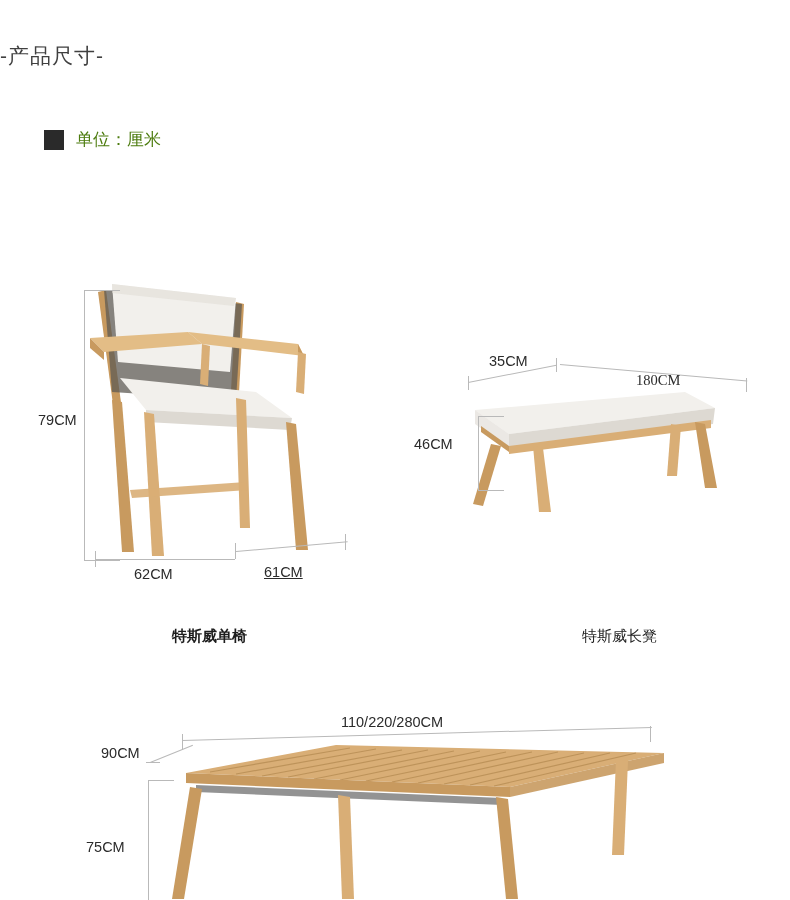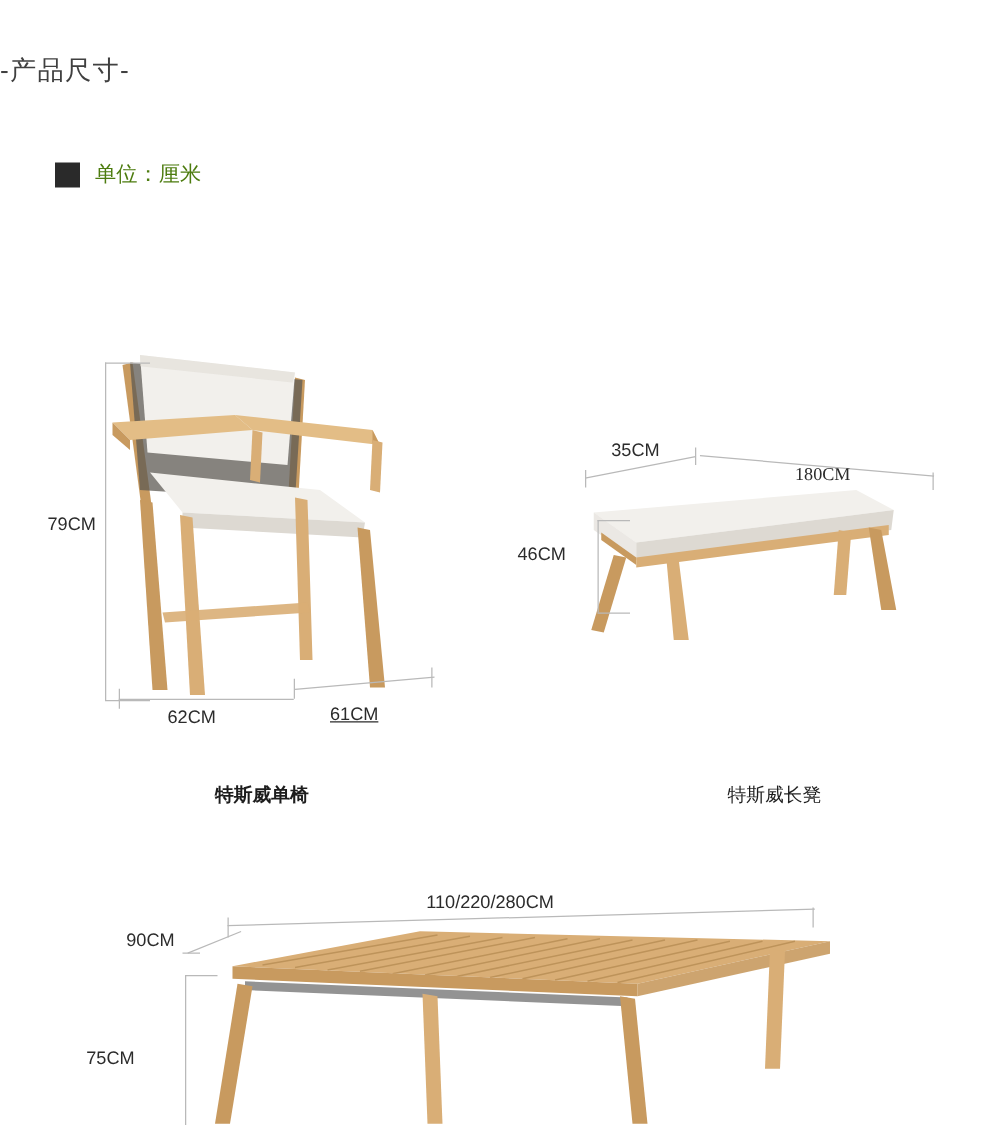--- a/index.html
+++ b/index.html
@@ -214,13 +214,13 @@
 <div class="gl v" style="left:182px; top:734px; height:16px;"></div>
 <div class="gl v" style="left:650px; top:726px; height:16px;"></div>
 <div class="dim" style="left:341px; top:714px;">110/220/280CM</div>
 
 <div class="gl diag" style="left:150px; top:762px; width:46px; transform:rotate(-22deg);"></div>
 <div class="gl h" style="left:146px; top:762px; width:14px;"></div>
 <div class="dim" style="left:101px; top:745px;">90CM</div>
 
 <div class="gl v" style="left:148px; top:780px; height:120px;"></div>
 <div class="gl h" style="left:148px; top:780px; width:26px;"></div>
-<div class="dim" style="left:69px; top:839px;">75CM</div>
+<div class="dim" style="left:86px; top:839px;">75CM</div>
 
 </body></html>

